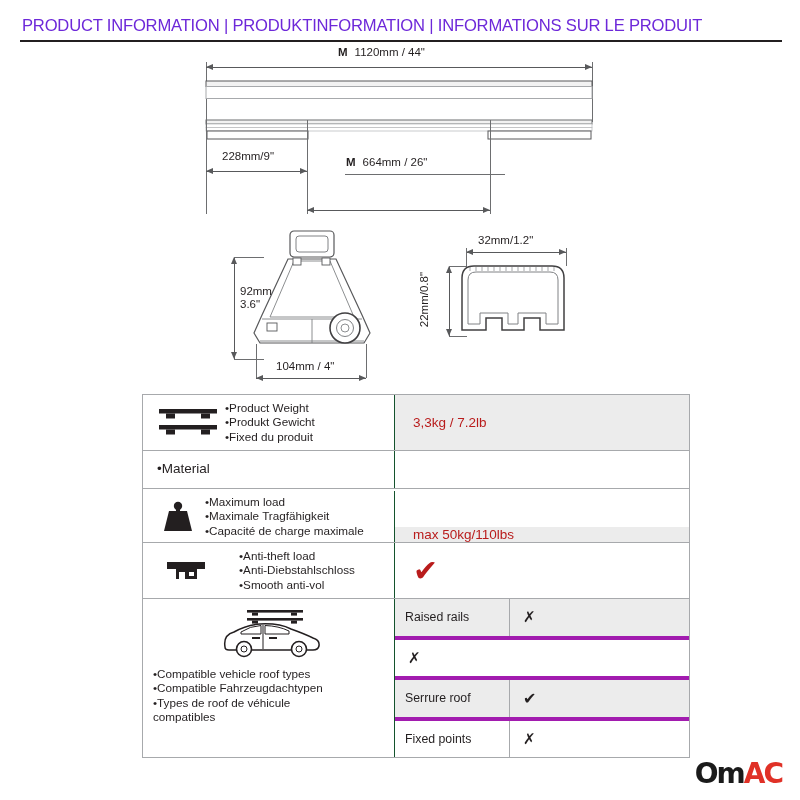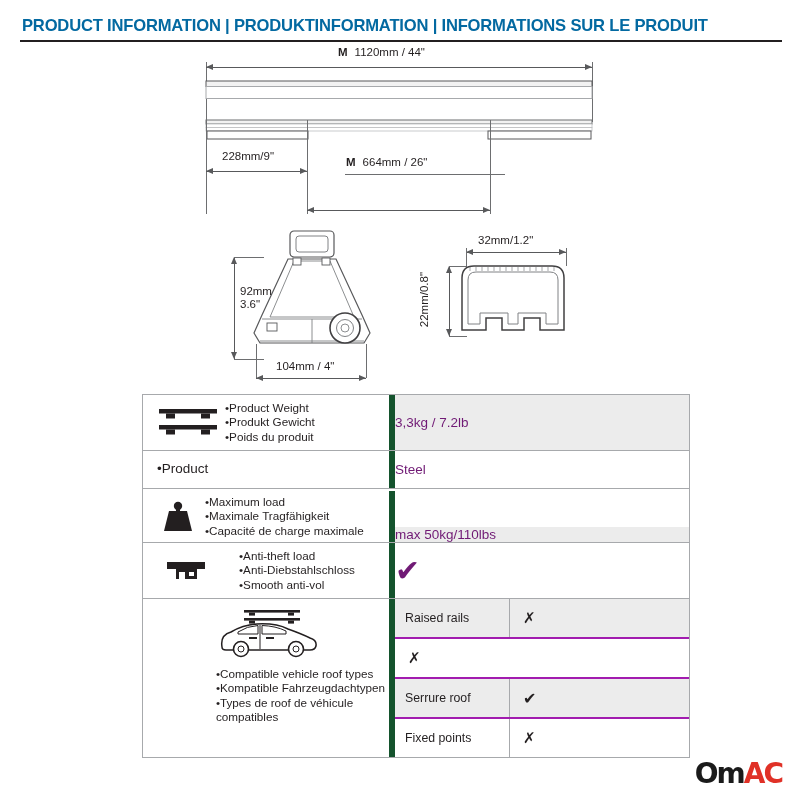--- a/index.html
+++ b/index.html
@@ -7,23 +7,23 @@
     width:800px;height:800px;
     background:#ffffff;
     font-family:"Liberation Sans","DejaVu Sans",sans-serif;
     color:#231f20;
     position:relative;
     overflow:hidden;
   }
   
   #header-title{
     position:absolute;left:22px;top:16px;
-    font-size:16.6px;font-weight:bold;
+    font-size:16.6px;font-weight:normal;
     letter-spacing:-0.2px;
-    color:#0369a1;
+    color:#6d28d9;
     white-space:nowrap;
   }
   #header-rule{
     position:absolute;left:20px;top:40px;width:762px;height:2px;
     background:#231f20;
   }
   
   #drawing{
     position:absolute;left:0;top:44px;width:800px;height:346px;
   }
@@ -56,40 +56,40 @@
     position:absolute;left:142px;top:394px;
     width:548px;height:364px;
     border:1px solid #a7a9ac;
     box-sizing:border-box;
     background:#ffffff;
   }
   .srow{display:flex;border-bottom:1px solid #a7a9ac;box-sizing:border-box;}
   .srow:last-child{border-bottom:none;}
   .slabel{
     width:252px;box-sizing:border-box;
-    border-right:6px solid #14532d;
+    border-right:1px solid #14532d;
     display:flex;align-items:center;
     padding:4px 4px 4px 8px;
     position:relative;
   }
   .svalue{
     flex:1;box-sizing:border-box;
     display:flex;align-items:center;
-    padding-left:0;
-    font-size:13.5px;color:#701a75;
+    padding-left:18px;
+    font-size:13.5px;color:#b91c1c;
   }
   .shade{background:#ececec;}
   .labeltexts{
     font-size:11.7px;line-height:1.22;color:#231f20;
   }
   .labeltexts div{white-space:nowrap;}
   .icobox{width:74px;min-width:74px;display:flex;align-items:center;justify-content:center;}
   
   .subwrap{flex:1;display:flex;flex-direction:column;}
-  .subrow{display:flex;flex:1;border-bottom:2px solid #a21caf;box-sizing:border-box;}
+  .subrow{display:flex;flex:1;border-bottom:4px solid #a21caf;box-sizing:border-box;}
   .subrow:last-child{border-bottom:none;}
   .subname{
     width:115px;box-sizing:border-box;
     border-right:1px solid #a7a9ac;
     display:flex;align-items:center;padding-left:10px;
     font-size:12.3px;
   }
   .subval{
     flex:1;display:flex;align-items:center;padding-left:13px;
     font-size:15px;font-weight:bold;
@@ -242,33 +242,32 @@
           <rect x="9" y="7.5" width="9" height="5" fill="#231f20"></rect>
           <rect x="44" y="7.5" width="9" height="5" fill="#231f20"></rect>
           <rect x="2" y="19" width="58" height="4.5" fill="#231f20"></rect>
           <rect x="9" y="23.5" width="9" height="5" fill="#231f20"></rect>
           <rect x="44" y="23.5" width="9" height="5" fill="#231f20"></rect>
         </svg>
       </span>
       <span class="labeltexts">
         <div>•Product Weight</div>
         <div>•Produkt Gewicht</div>
-        <div>•Poids du produit</div>
+        <div>•Fixed du produit</div>
       </span>
     </div>
     <div class="svalue shade">3,3kg / 7.2lb</div>
   </div>
 
   <div class="srow" style="height:38px;">
     <div class="slabel">
       <span class="labeltexts" style="font-size:13.5px;padding-left:6px;">
-        <div>•Product</div>
-      </span>
-    </div>
-    <div class="svalue">Steel</div>
+        <div>•Material</div>
+      </span>
+    </div>
   </div>
 
   <div class="srow" style="height:54px;align-items:flex-end;">
     <div class="slabel">
       <span class="icobox" style="width:54px;min-width:54px;">
         <svg width="34" height="32" viewBox="0 0 34 32">
           <circle cx="17" cy="5" r="4.2" fill="#231f20"></circle>
           <rect x="15" y="5" width="4" height="5" fill="#231f20"></rect>
           <path d="M8 10 L26 10 L31 30 L3 30 Z" fill="#231f20"></path>
         </svg>
@@ -297,21 +296,21 @@
         <div>•Anti-Diebstahlschloss</div>
         <div>•Smooth anti-vol</div>
       </span>
     </div>
     <div class="svalue">
       <span class="bigcheck">✔</span>
     </div>
   </div>
 
   <div class="srow" style="height:158px;border-bottom:none;">
-    <div class="slabel" style="flex-direction:column;align-items:flex-end;justify-content:flex-start;padding-top:8px;">
+    <div class="slabel" style="flex-direction:column;align-items:flex-start;justify-content:flex-start;padding-top:8px;">
       <span style="align-self:center;margin-bottom:4px;">
         <svg width="108" height="52" viewBox="0 0 108 52">
 
           <rect x="30" y="3" width="56" height="2.6" fill="#231f20"></rect>
           <rect x="35" y="5.6" width="6" height="3" fill="#231f20"></rect>
           <rect x="74" y="5.6" width="6" height="3" fill="#231f20"></rect>
           <rect x="30" y="11" width="56" height="2.6" fill="#231f20"></rect>
           <rect x="35" y="13.6" width="6" height="3" fill="#231f20"></rect>
           <rect x="74" y="13.6" width="6" height="3" fill="#231f20"></rect>
 
@@ -324,21 +323,21 @@
           <rect x="52" y="30" width="8" height="2" fill="#231f20"></rect>
 
           <circle cx="27" cy="42" r="7.5" fill="#ffffff" stroke="#231f20" stroke-width="1.6"></circle>
           <circle cx="27" cy="42" r="3" fill="#ffffff" stroke="#231f20" stroke-width="1"></circle>
           <circle cx="82" cy="42" r="7.5" fill="#ffffff" stroke="#231f20" stroke-width="1.6"></circle>
           <circle cx="82" cy="42" r="3" fill="#ffffff" stroke="#231f20" stroke-width="1"></circle>
         </svg>
       </span>
       <span class="labeltexts" style="padding-left:2px;">
         <div>•Compatible vehicle roof types</div>
-        <div>•Kompatible Fahrzeugdachtypen</div>
+        <div>•Compatible Fahrzeugdachtypen</div>
         <div>•Types de roof de véhicule</div>
         <div>compatibles</div>
       </span>
     </div>
 
     <div class="subwrap">
       <div class="subrow shade">
         <div class="subname shade">Raised rails</div>
         <div class="subval shade">
           <span class="mark-no">✗</span>

